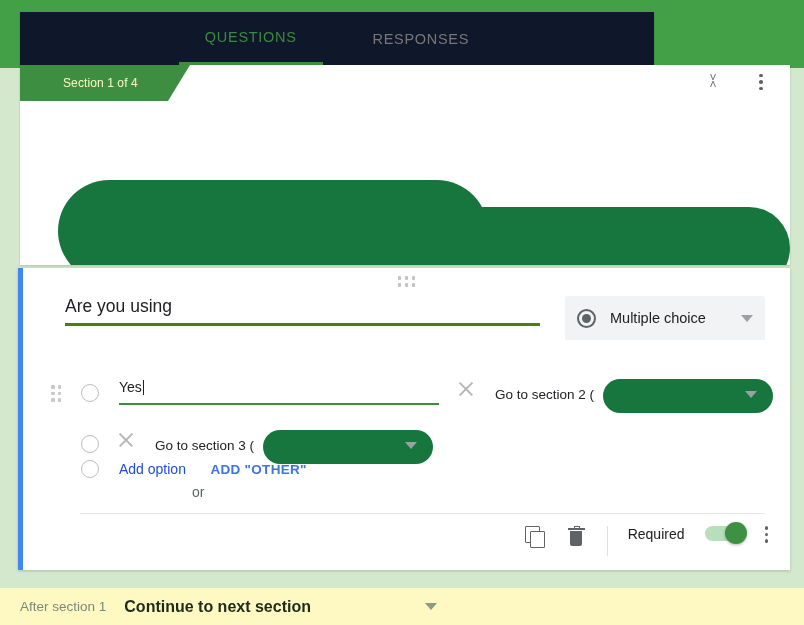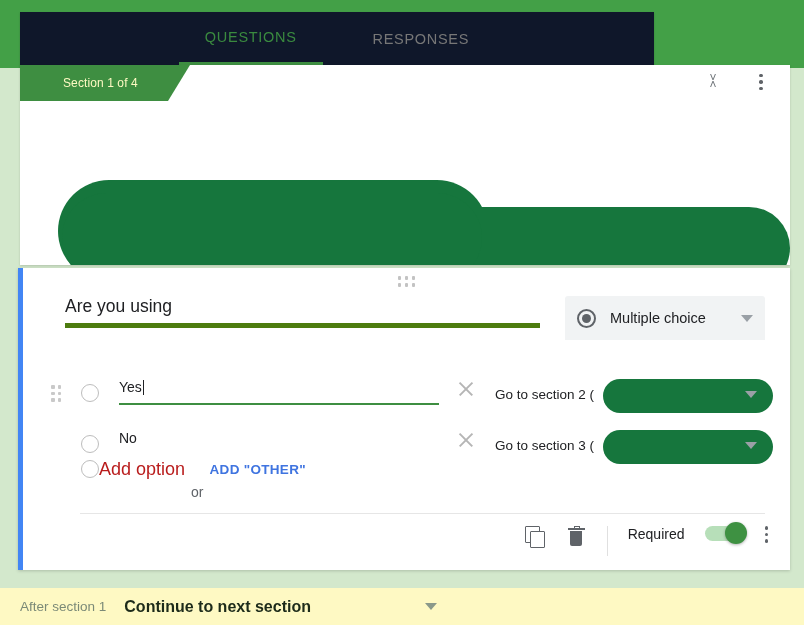--- a/index.html
+++ b/index.html
@@ -174,21 +174,21 @@
     left: 42px; top: 28px;
     width: 700px;
     display: flex;
     align-items: flex-start;
     justify-content: space-between;
   }
   .q-title-wrap {
     position: relative;
     width: 475px;
     padding-bottom: 6px;
-    border-bottom: 5px solid #4d7c0f;
+    border-bottom: 3px solid #4d7c0f;
   }
   .q-title {
     font-size: 17.5px;
     color: #202124;
     white-space: nowrap;
   }
   .type-select {
     width: 200px;
     height: 44px;
     background: #f1f3f4;
@@ -334,22 +334,23 @@
   }
   
   .add-row {
     position: absolute;
     left: 0; top: 186px;
     display: flex;
     align-items: center;
     height: 30px;
   }
   .add-text {
-    font-size: 18px;
-    color: #b91c1c;
+    margin-left: 20px;
+    font-size: 14px;
+    color: #1d4ed8;
   }
   .add-or {
     margin-left: 6px;
     font-size: 14px;
     color: #5f6368;
     margin-top: 46px;
   }
   .add-other {
     margin-left: 6px;
     font-size: 13.5px;
@@ -565,23 +566,20 @@
     <div class="opt-row" style="top:151px">
       <span class="opt-drag hidden">
         <i></i>
           <i></i>
           <i></i>
           <i></i>
           <i></i>
           <i></i>
       </span>
       <span class="opt-radio"></span>
-      <span class="opt-text-wrap">
-        <span class="opt-text">No</span>
-      </span>
       <span class="x-btn"></span>
       <span class="goto-wrap">
         <span class="goto-text">Go to section 3 (</span>
         <span class="goto-text" style="margin-left:170px">)</span>
         <span class="redact-inline" style="left:108px; width:170px;"></span>
         <span class="goto-caret"></span>
       </span>
     </div>
 
     <div class="add-row">

